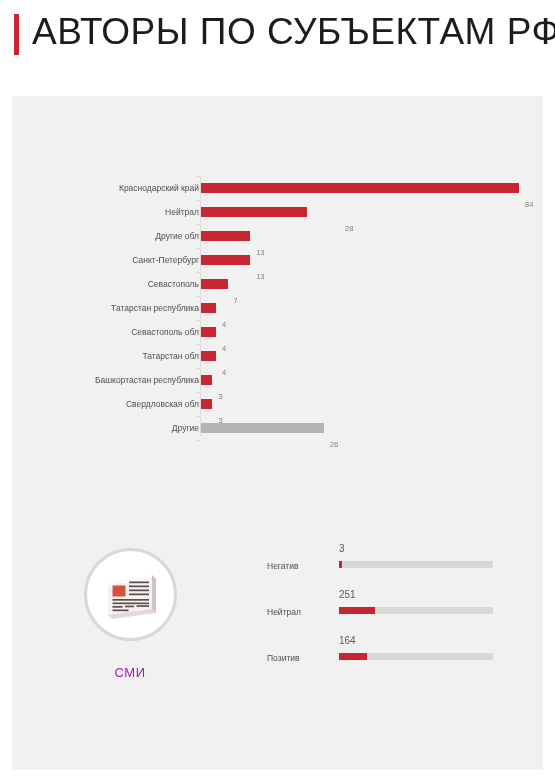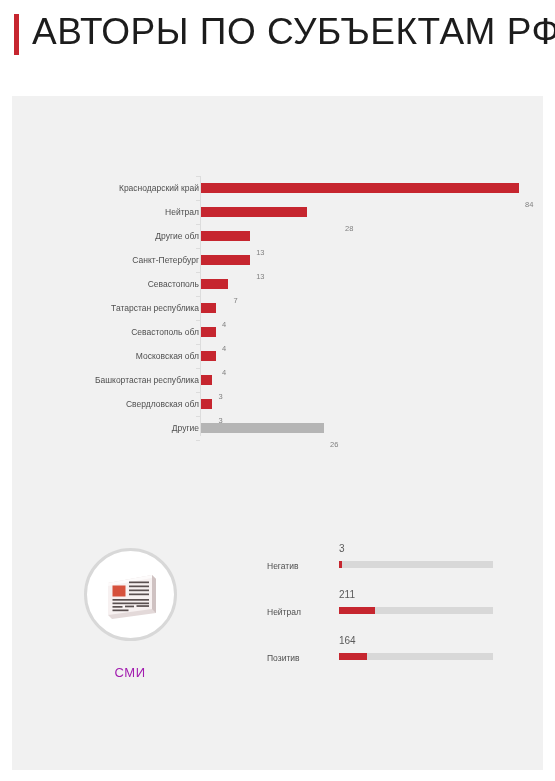--- a/index.html
+++ b/index.html
@@ -234,21 +234,21 @@
             </div>
           </div>
           <div class="bar-row">
             <div class="bar-label">Севастополь обл</div>
             <div class="bar-track">
               <div class="bar-fill" style="width: 15.1px; background: rgb(198, 38, 47);"></div>
               <div class="bar-value" style="left: 21.1px;">4</div>
             </div>
           </div>
           <div class="bar-row">
-            <div class="bar-label">Московская обл</div>
+            <div class="bar-label">Татарстан обл</div>
             <div class="bar-track">
               <div class="bar-fill" style="width: 15.1px; background: rgb(198, 38, 47);"></div>
               <div class="bar-value" style="left: 21.1px;">4</div>
             </div>
           </div>
           <div class="bar-row">
             <div class="bar-label">Башкортастан республика</div>
             <div class="bar-track">
               <div class="bar-fill" style="width: 11.4px; background: rgb(198, 38, 47);"></div>
               <div class="bar-value" style="left: 17.4px;">3</div>
@@ -317,21 +317,21 @@
 
       <div id="sentiment-block">
           <div class="sent-row">
             <div class="sent-value">3</div>
             <div class="sent-label">Негатив</div>
             <div class="sent-track">
               <div class="sent-fill" style="width: 2%;"></div>
             </div>
           </div>
           <div class="sent-row">
-            <div class="sent-value">211</div>
+            <div class="sent-value">251</div>
             <div class="sent-label">Нейтрал</div>
             <div class="sent-track">
               <div class="sent-fill" style="width: 23.5%;"></div>
             </div>
           </div>
           <div class="sent-row">
             <div class="sent-value">164</div>
             <div class="sent-label">Позитив</div>
             <div class="sent-track">
               <div class="sent-fill" style="width: 18.5%;"></div>

